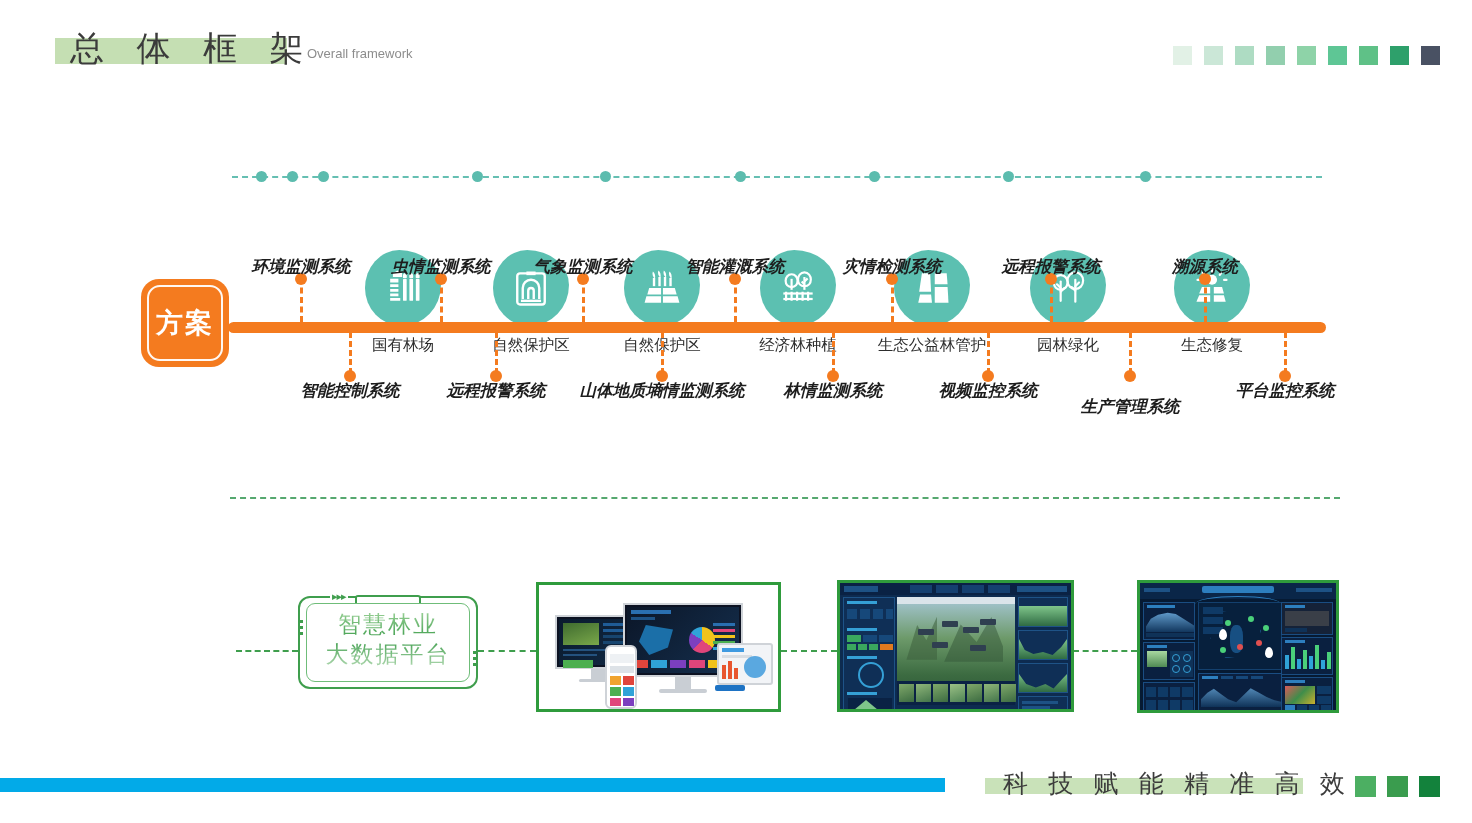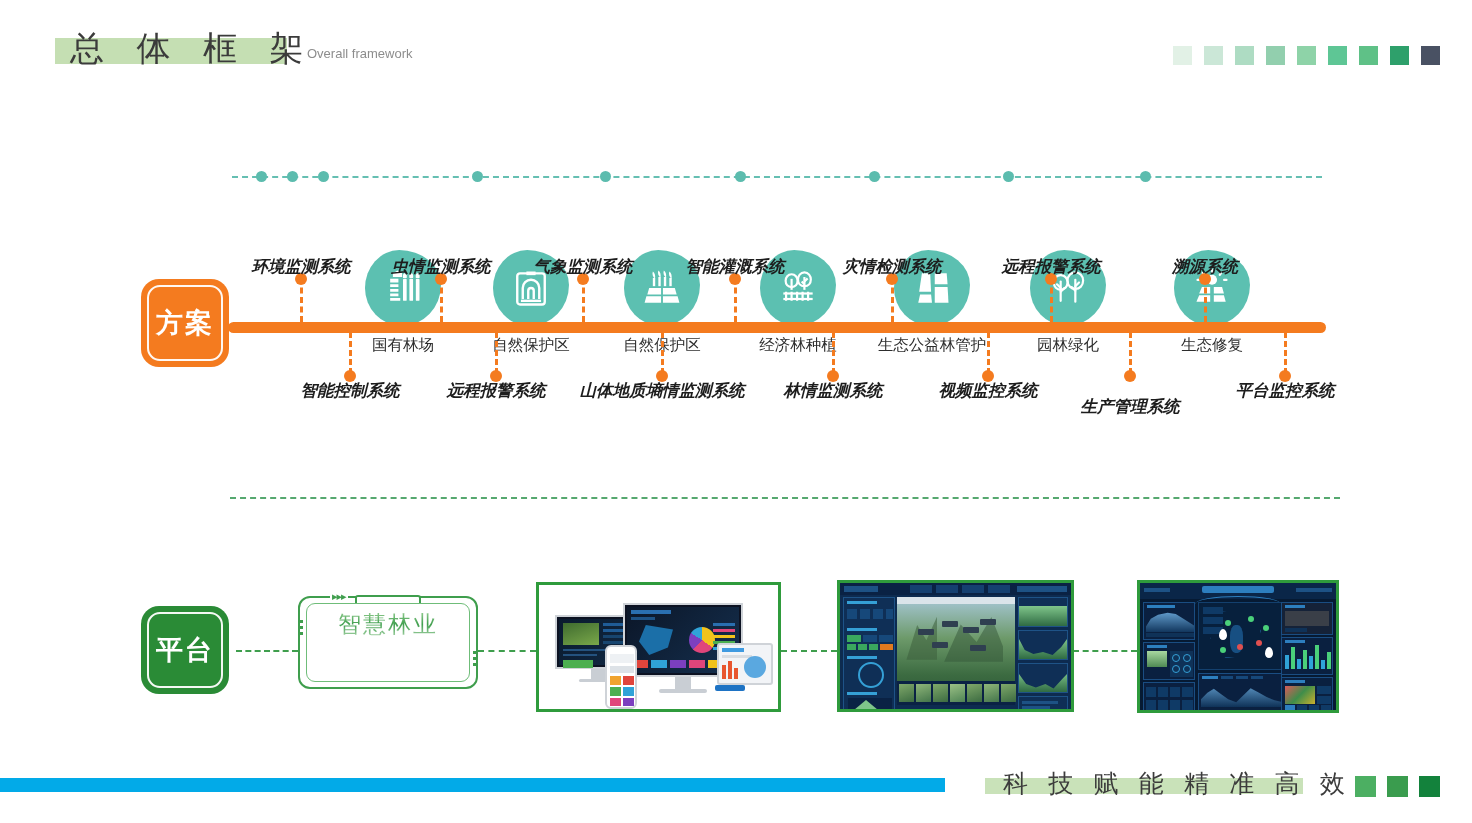--- a/index.html
+++ b/index.html
@@ -392,23 +392,20 @@
         <div class="plan-label" style="left: 1285px; top: 122px;">平台监控系统</div>
       </div>
   </div>
 
   <div id="row-prod">
     <div class="prod-line" style="top:72px;"></div>
     <div id="prod-items"></div>
   </div>
 
   <div id="row-plat">
-    <div class="badge" style="left:141px; top:26px; background:#2a8b36;">
-      <span>平台</span>
-    </div>
 
     <div class="plat-dash" style="left:236px; top:70px; width:62px;"></div>
     <div class="plat-dash" style="left:478px; top:70px; width:58px;"></div>
     <div class="plat-dash" style="left:781px; top:70px; width:56px;"></div>
     <div class="plat-dash" style="left:1073px; top:70px; width:64px;"></div>
 
     <div class="bigdata-box" style="top:16px;">
       <div class="bd-notch"></div>
       <div class="bd-arrows">▸▸▸</div>
       <div class="bd-lbar">
@@ -416,20 +413,21 @@
           <i></i>
           <i></i>
         </div>
       <div class="bd-rbar">
           <i></i>
           <i></i>
           <i></i>
         </div>
       <div class="bd-text">
         <div>智慧林业</div>
+        <div>大数据平台</div>
       </div>
     </div>
 
     <div class="shot" style="left:536px; top:2px; width:245px; height:130px;">
       <div class="shot-inner dev-bg">
 
         <div class="mon" style="left:16px; top:30px; width:86px; height:54px;">
           <div class="mon-scr" style="background:linear-gradient(135deg,#0a1a2e,#122a44);">
             <div style="position:absolute;left:4px;top:4px;width:36px;height:22px;background:linear-gradient(160deg,#3f6b2f,#7aa84a);"></div>
             <div style="position:absolute;left:44px;top:4px;width:38px;height:3px;background:#1f5c96;"></div>

